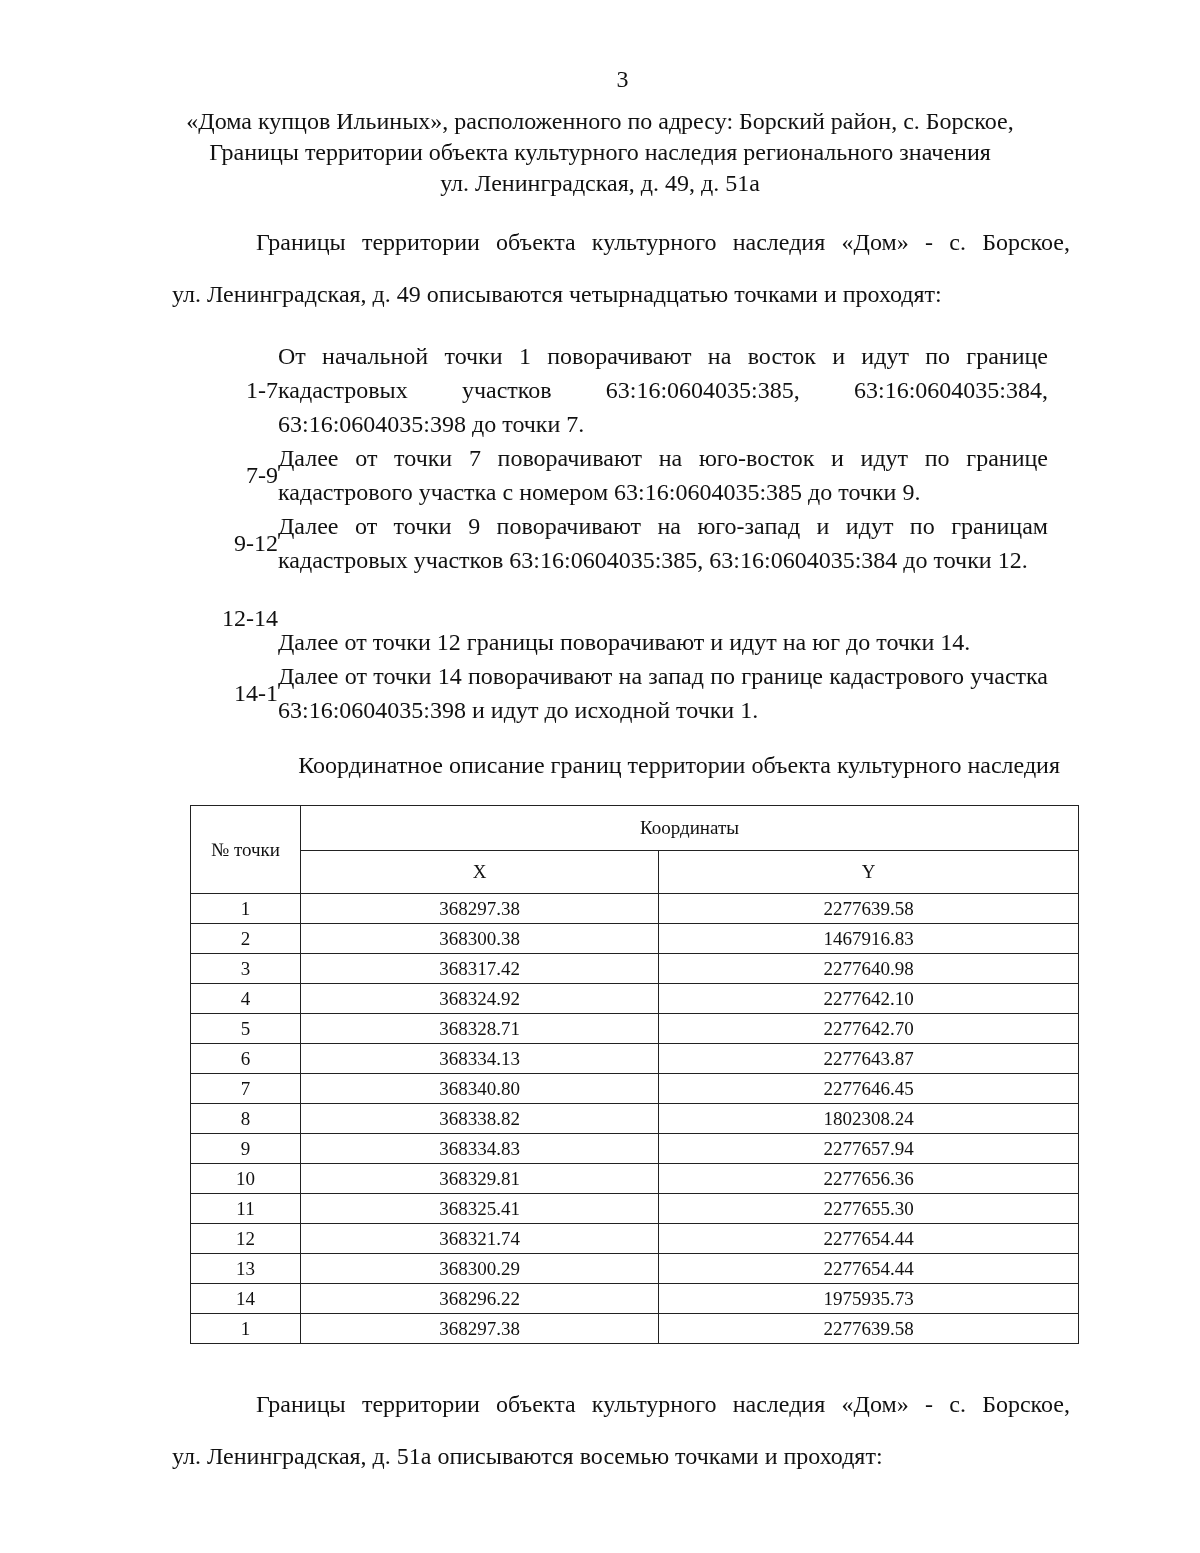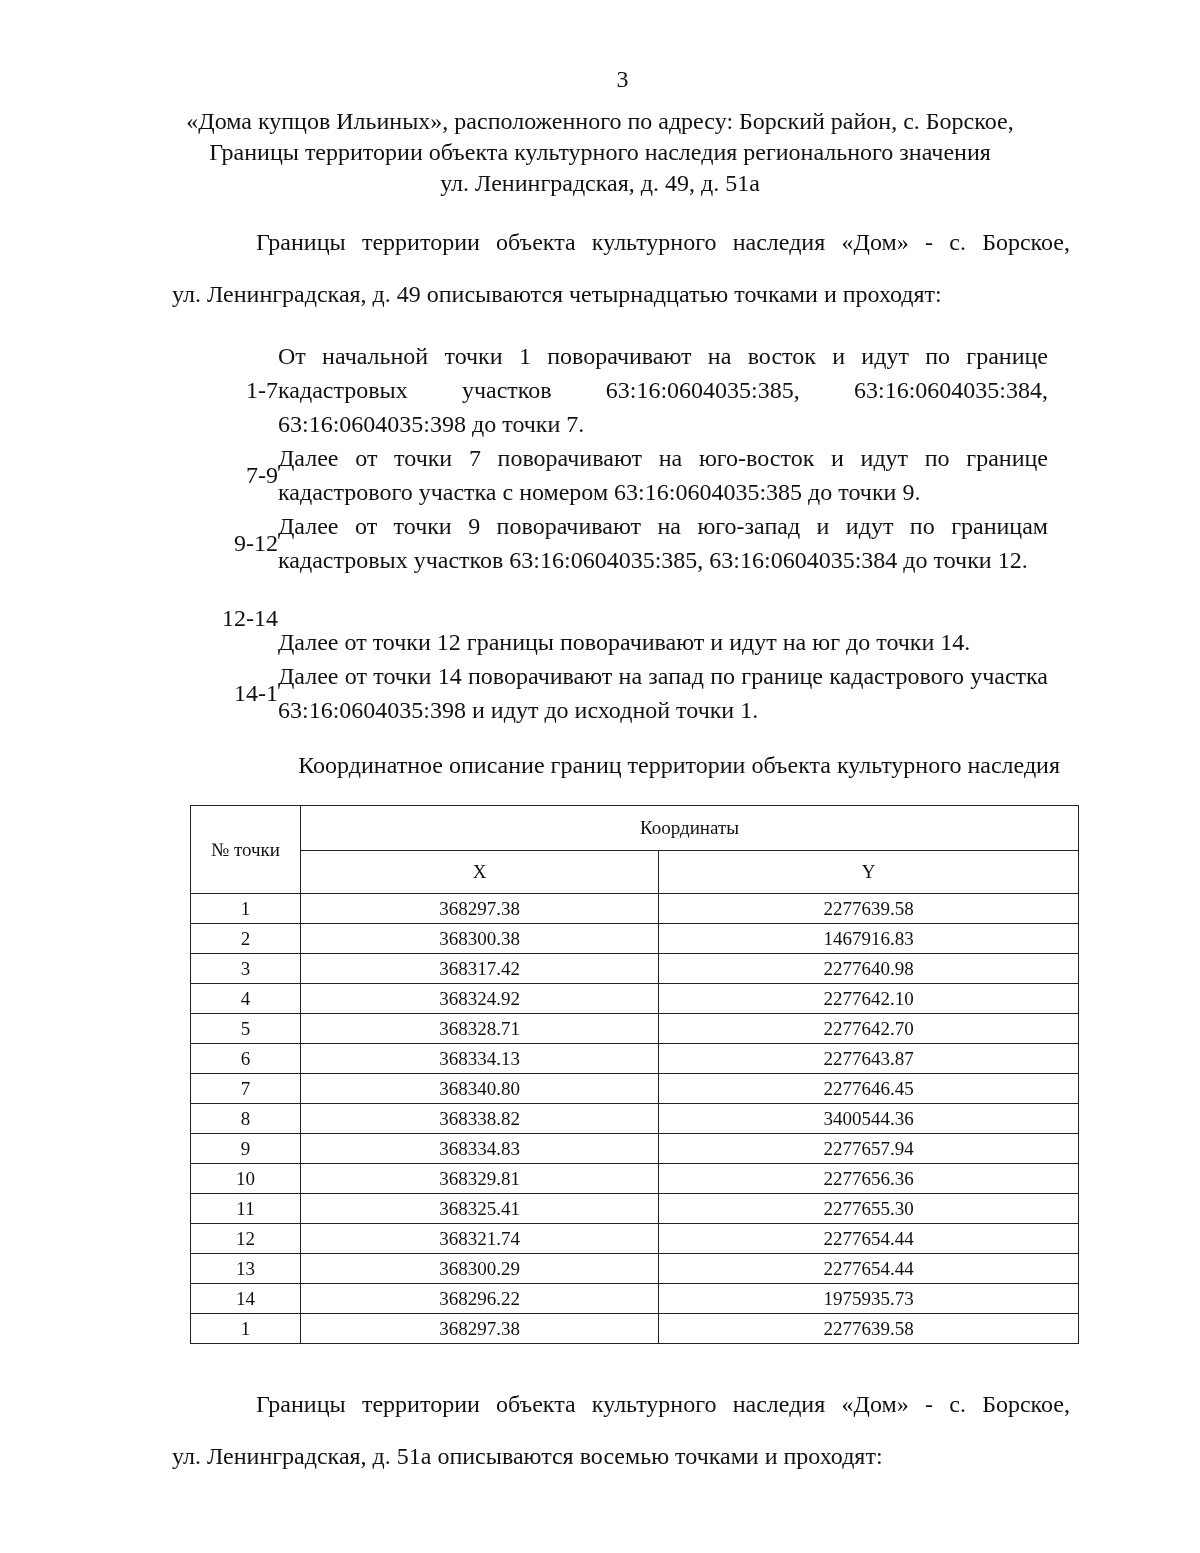--- a/index.html
+++ b/index.html
@@ -144,21 +144,21 @@
         <td>2277643.87</td>
       </tr>
     <tr>
         <td>7</td>
         <td>368340.80</td>
         <td>2277646.45</td>
       </tr>
     <tr>
         <td>8</td>
         <td>368338.82</td>
-        <td>3400544.36</td>
+        <td>1802308.24</td>
       </tr>
     <tr>
         <td>9</td>
         <td>368334.83</td>
         <td>2277657.94</td>
       </tr>
     <tr>
         <td>10</td>
         <td>368329.81</td>
         <td>2277656.36</td>

